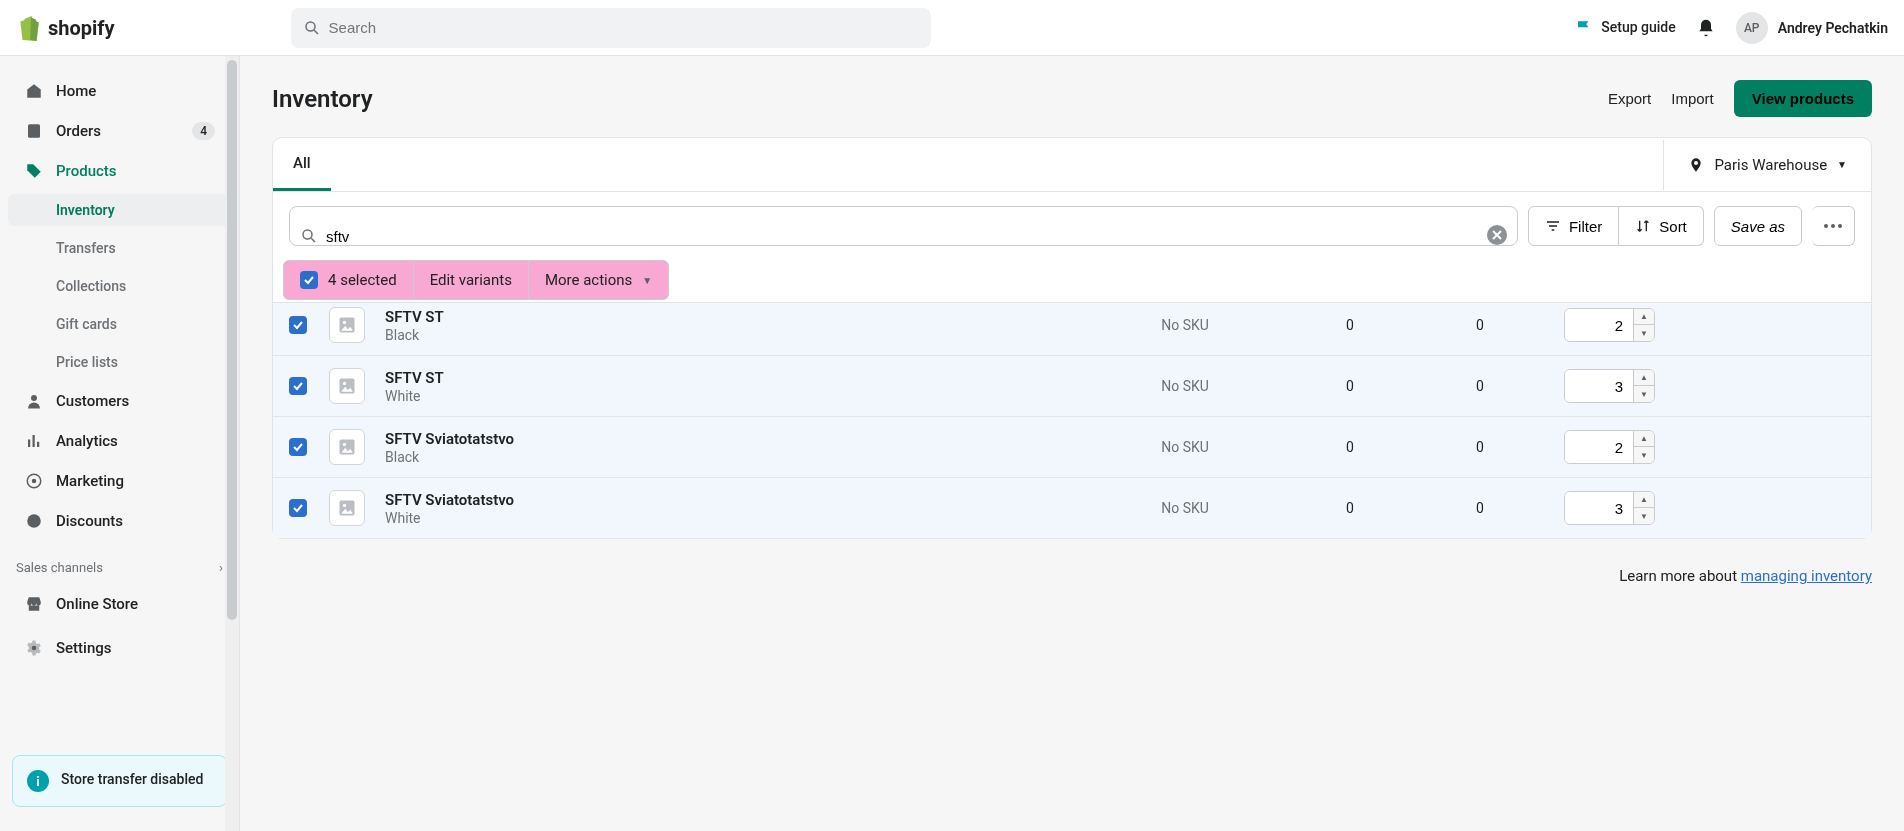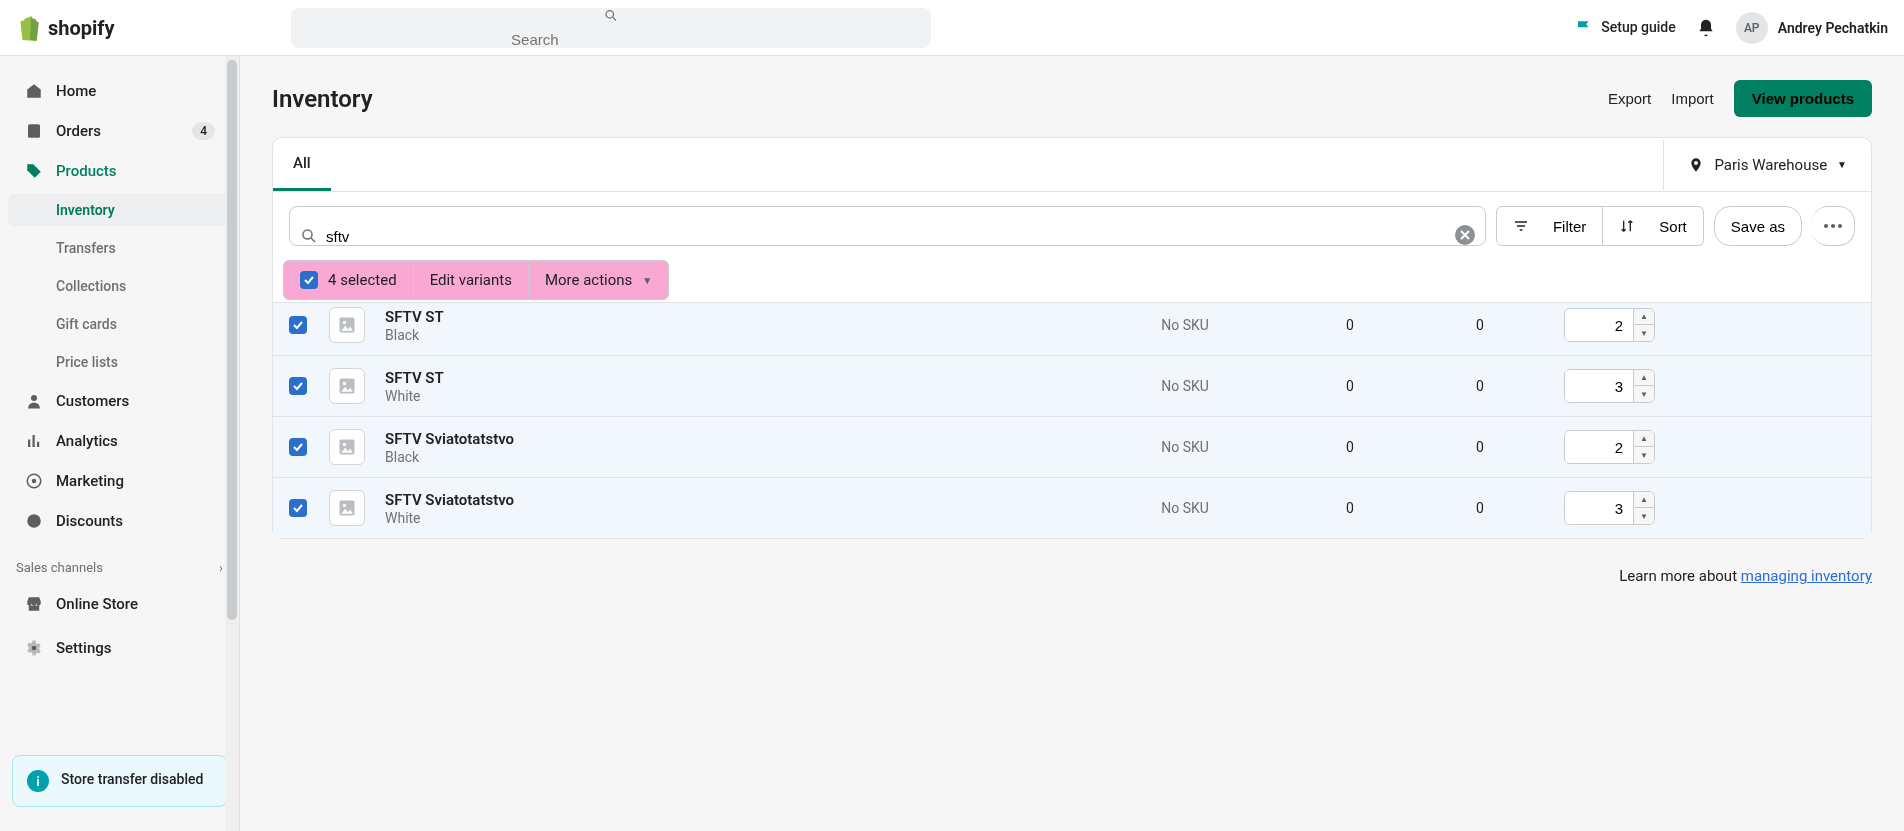--- a/index.html
+++ b/index.html
@@ -26,21 +26,20 @@
   .logo svg { width:26px; height:26px; }
   .search-wrap {
     flex: 0 0 640px;
     margin-left: 160px;
   }
   .search {
     display:flex; align-items:center;
     background:#f1f2f3; border-radius:8px;
     height:40px; padding:0 12px; gap:8px;
     color:#6d7175;
-    flex-direction:column;
   }
   .search input { border:none; background:transparent; flex:1; font-size:15px; outline:none; }
   .topbar-right { margin-left:auto; display:flex; align-items:center; gap:20px; }
   .setup-guide { display:flex; align-items:flex-start; gap:8px; font-weight:500; }
   .avatar { width:32px; height:32px; border-radius:50%; background:#e4e5e7; display:flex; align-items:center; justify-content:center; font-size:12px; color:#5c5f62; font-weight:500;}
   .user-name { font-weight:600; }
 
   
   .shell { display:flex; height:calc(100% - 56px); }
   .sidebar {
@@ -102,27 +101,27 @@
   .search-field {
     flex:1; display:flex; align-items:flex-end;
     border:1px solid #c9cccf; border-radius:8px; height:40px;
     padding:0 10px; gap:8px;
   }
   .search-field input { flex:1; border:none; outline:none; font-size:15px; }
   .clear-btn { width:20px; height:20px; border-radius:50%; background:#8c9196; color:#fff; display:flex; align-items:center; justify-content:center; font-size:11px; cursor:pointer; }
   .btn-group { display:flex; }
   .btn {
     border:1px solid #c9cccf; background:#fff; height:40px;
-    padding:0 16px; display:flex; align-items:center; gap:24px;
+    padding:0 16px; display:flex; align-items:center; gap:8px;
     font-size:15px; cursor:pointer;
   }
   .btn:first-child { border-top-left-radius:6px; border-bottom-left-radius:6px; }
   .btn:last-child  { border-top-right-radius:6px; border-bottom-right-radius:6px; }
   .btn + .btn { border-left:none; }
-  .btn.solo { border-radius:16px; }
+  .btn.solo { border-radius:6px;font-style:italic; }
   .btn.icon-only { padding:0 12px; }
 
   .bulk-bar {
     position:relative;
     margin:0 10px 0 10px;
     display:inline-flex;
     border:1px solid #c9cccf; border-radius:6px; background:#f9a8d4;
     overflow:hidden;
   }
   .bulk-seg { padding:10px 16px; display:flex; align-items:center; gap:10px; font-size:15px; }

